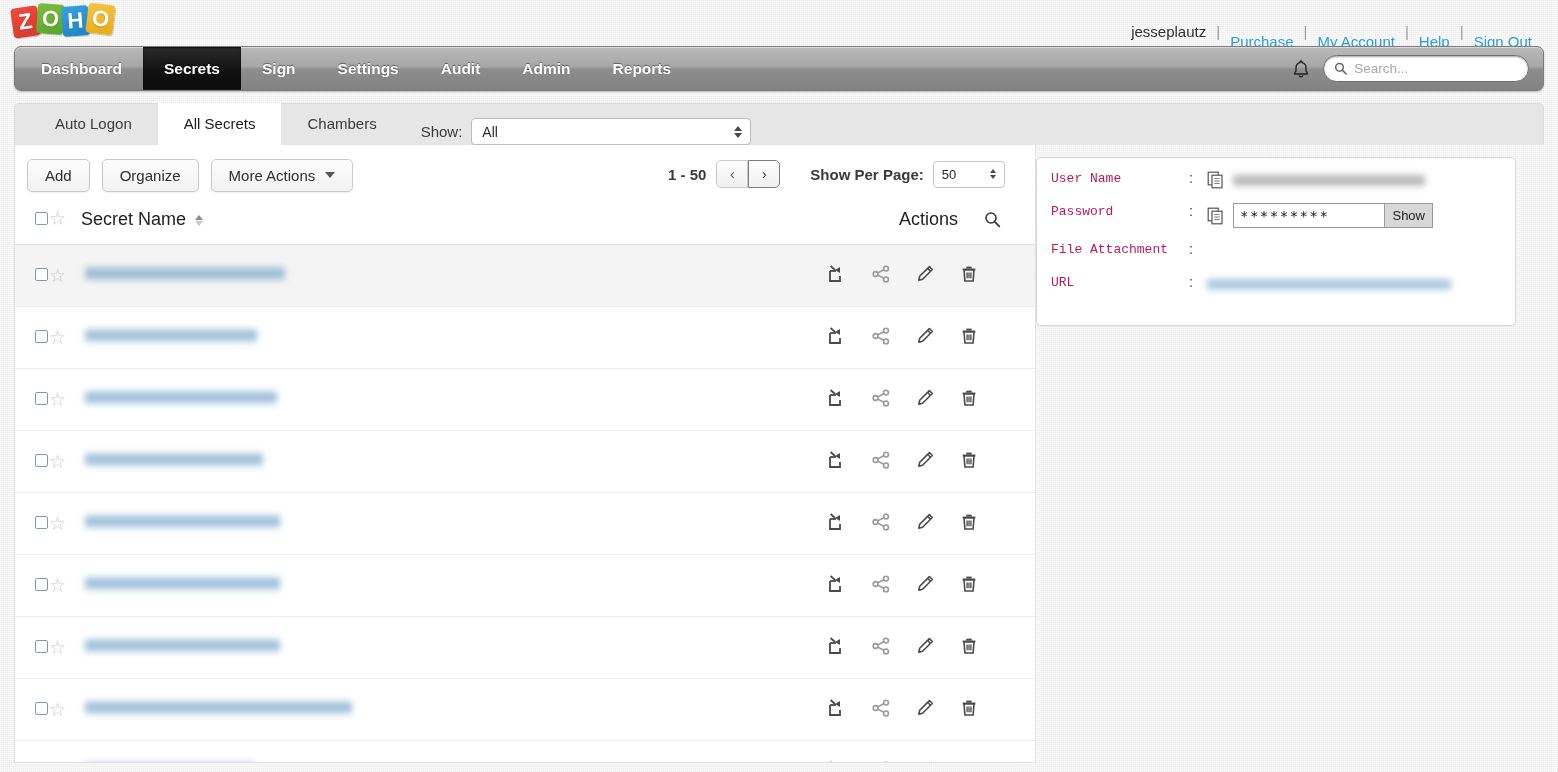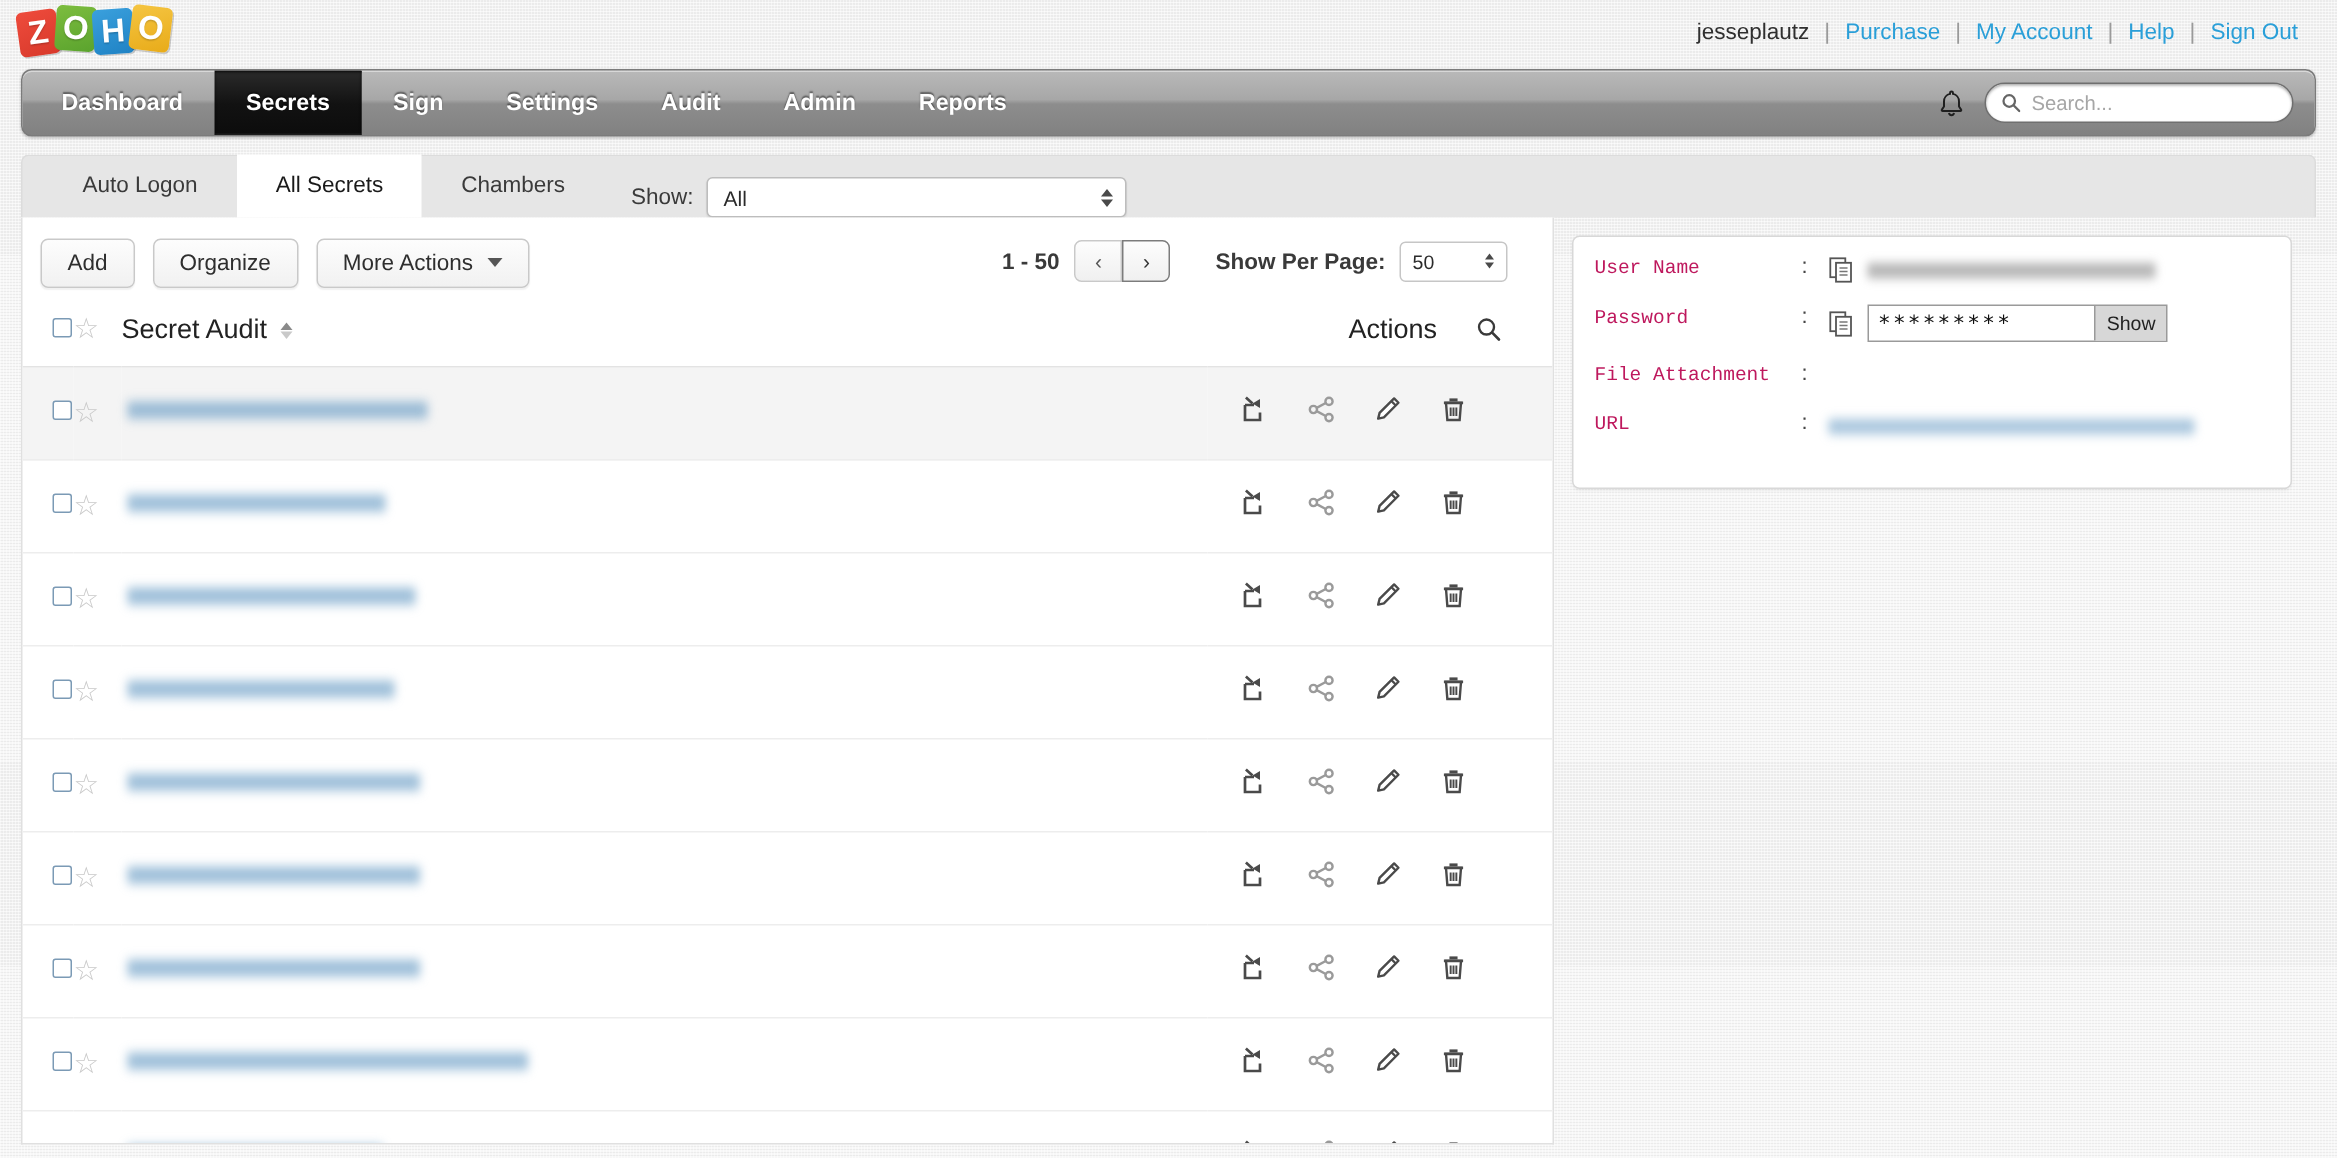--- a/index.html
+++ b/index.html
@@ -39,21 +39,21 @@
   .ll-1 { background: linear-gradient(160deg,#7dbd3f,#5aa32d); transform: rotate(4deg); top: 0px; }
   .ll-2 { background: linear-gradient(160deg,#3aa0dd,#1f82c4); transform: rotate(-4deg); top: 2px; }
   .ll-3 { background: linear-gradient(160deg,#f5c542,#e8ab19); transform: rotate(7deg); top: 0px; }
 
   .account-links {
     position: absolute; right: 16px; top: 13px;
     font-size: 15px; color: #3d3d3d;
     display: flex; align-items: center; gap: 0px;
   }
   .account-links .user { color: #2f2f2f; padding-right: 10px; }
-  .account-links a { color: #2a9fd8; text-decoration: none; padding: 0 10px; }
+  .account-links a { color: #2a9fd8; text-decoration: none; padding: 0 10px; margin-top: 20px; }
   .account-links .sep { color: #9a9a9a; }
 
   
   .navbar {
     position: relative;
     margin: 0 14px;
     height: 45px;
     border-radius: 7px;
     background: linear-gradient(to bottom,#b9b9b9 0%, #a7a7a7 45%, #8d8d8d 52%, #818181 100%);
     border: 1px solid #7b7b7b;
@@ -138,21 +138,21 @@
     cursor: pointer;
   }
   .stepper {
     position: absolute; right: 8px; top: 50%; transform: translateY(-50%);
     display: flex; flex-direction: column; gap: 2px;
   }
   .stepper i { display: block; width: 0; height: 0; border-left: 4px solid transparent; border-right: 4px solid transparent; }
   .stepper i.up { border-bottom: 5px solid #4a4a4a; }
   .stepper i.dn { border-top: 5px solid #4a4a4a; }
 
-  .panelwrap { display: flex; gap: 12px; }
+  .panelwrap { display: flex; gap: 0; }
 
   .listpanel {
     width: 1022px;
     background: #fff;
     border: 1px solid #e0e0e0;
     border-top: 0;
     height: 618px;
     overflow: hidden;
     position: relative;
   }
@@ -405,21 +405,21 @@
       <table class="secrets">
         <thead>
           <tr>
             <th class="th-cb">
               <span class="cb"></span>
             </th>
             <th class="th-star">
               <span class="star">☆</span>
             </th>
             <th>
-              <span>Secret Audit</span>
+              <span>Secret Name</span>
               <span class="sortarrows">
                   <i class="up"></i>
                   <i class="dn"></i>
                 </span>
             </th>
             <th class="th-actions">
               <span style="display:inline-flex;align-items:center;gap:26px;padding-right:34px;">
                 <span>Actions</span>
                 <svg width="17" height="17" viewBox="0 0 16 16">
                   <circle cx="6.6" cy="6.6" r="4.7" fill="none" stroke="#3a3a3a" stroke-width="1.5"></circle>

